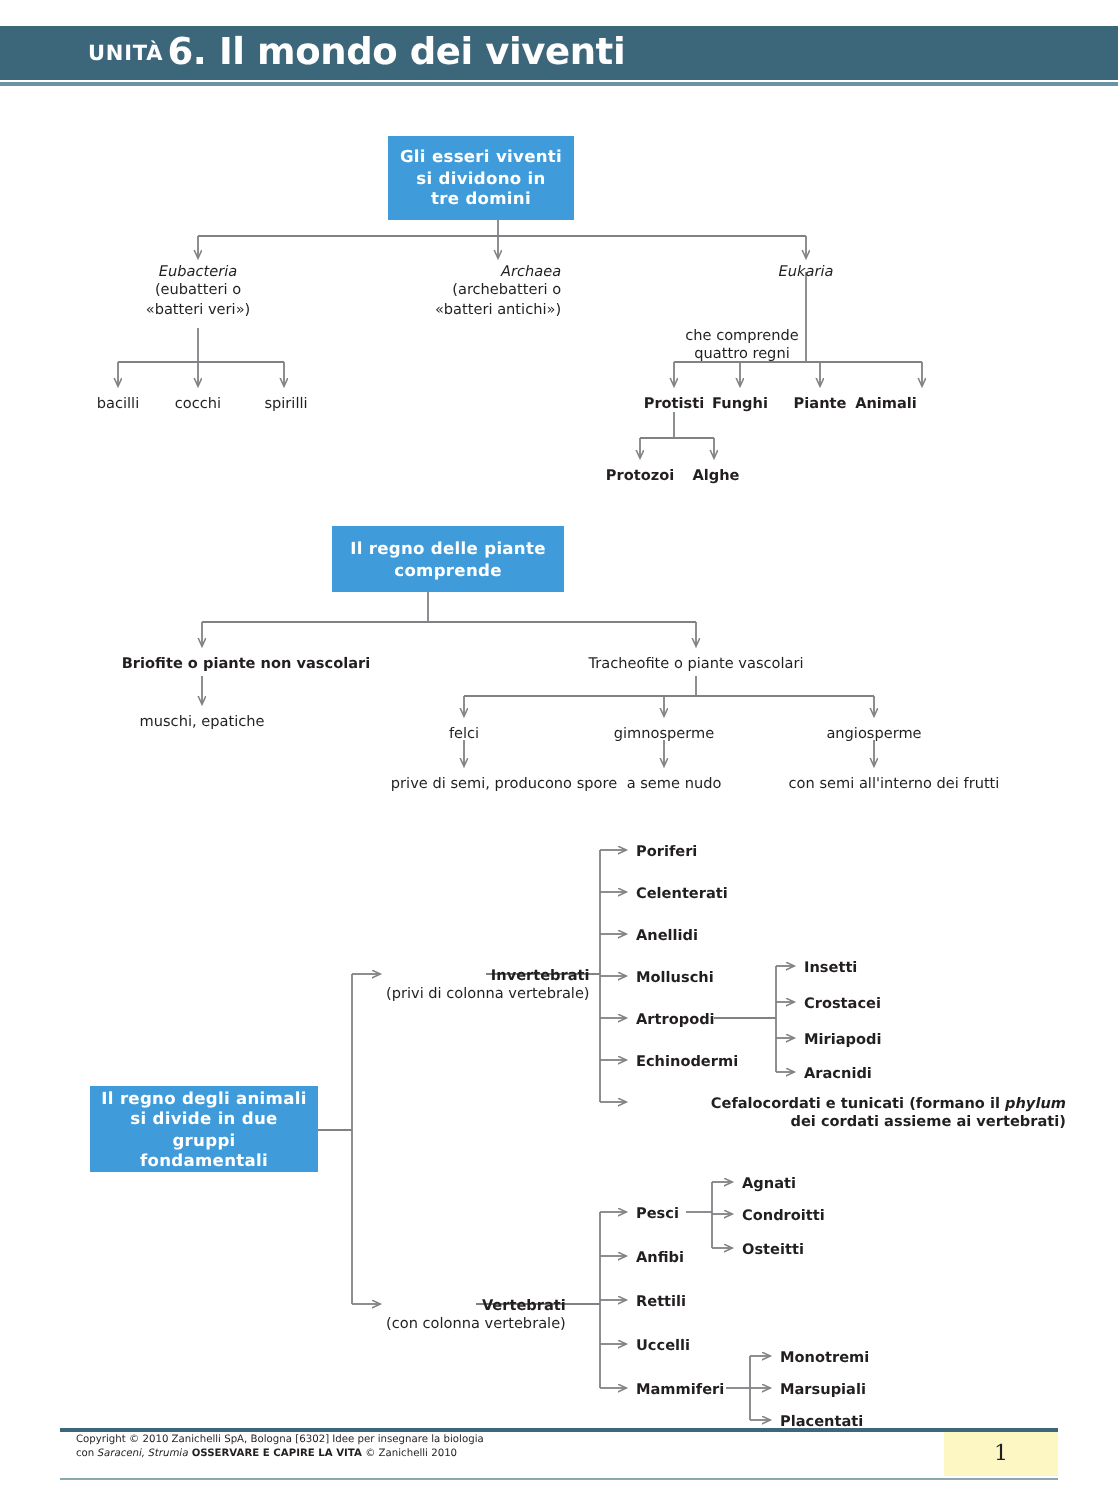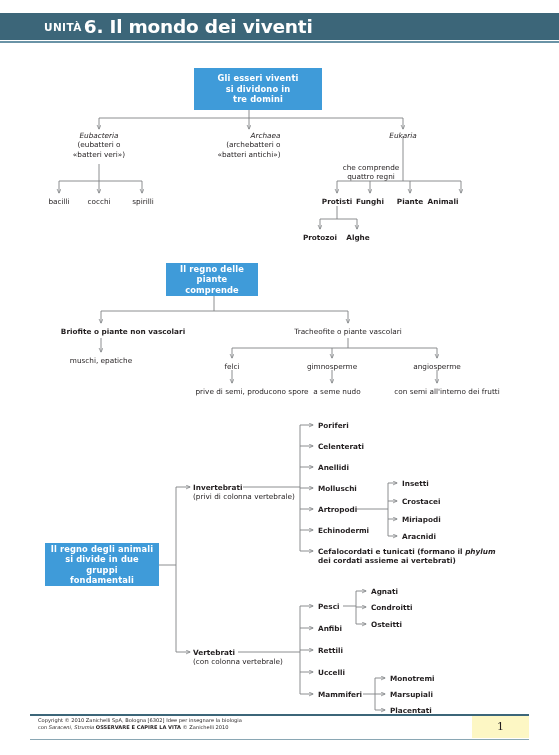--- a/index.html
+++ b/index.html
@@ -74,21 +74,21 @@
 
   
   .node {
     position: absolute;
     font-size: 7.3px;
     color: #231f20;
     line-height: 9.3px;
     white-space: nowrap;
   }
   .node.ctr { transform: translateX(-50%); text-align: center; }
-  .node.lft { text-align: left; }
+  .node.lft { text-align: right; }
   .node .it { font-style: italic; }
   .node.bold { font-weight: bold; }
   .node.wrap { white-space: normal; }
 
   
   #footer-rule-top {
     position: absolute;
     left: 30px; top: 714px;
     width: 499px; height: 2px;
     background: #3c6679;
@@ -223,25 +223,25 @@
 
     <path d="M363,694 L375,694"></path>
     <path d="M375,678 L375,710"></path>
     <path d="M375,678 L385,678" marker-end="url(#ar)"></path>
     <path d="M375,694 L385,694" marker-end="url(#ar)"></path>
     <path d="M375,710 L385,710" marker-end="url(#ar)"></path>
   </g>
 </svg>
 </div>
 
-<div class="bluebox" id="box1" style="left:194px; top:68px; width:128px; height:42px;">
+<div class="bluebox" id="box1" style="left:194px; top:68px; width:93px; height:42px;">
   <span><span>Gli esseri viventi</span><br><span>si dividono in</span><br><span>tre domini</span></span>
 </div>
 
-<div class="bluebox" id="box2" style="left:166px; top:263px; width:92px; height:33px;">
+<div class="bluebox" id="box2" style="left:166px; top:263px; width:116px; height:33px;">
   <span><span>Il regno delle piante</span><br><span>comprende</span></span>
 </div>
 
 <div class="bluebox" id="box3" style="left:45px; top:543px; width:114px; height:43px;">
   <span><span>Il regno degli animali</span><br><span>si divide in due gruppi</span><br><span>fondamentali</span></span>
 </div>
 
 <div class="node ctr" style="left:99px; top:131px;">
   <span class="it">Eubacteria</span><br>
   <span>(eubatteri o</span><br>

